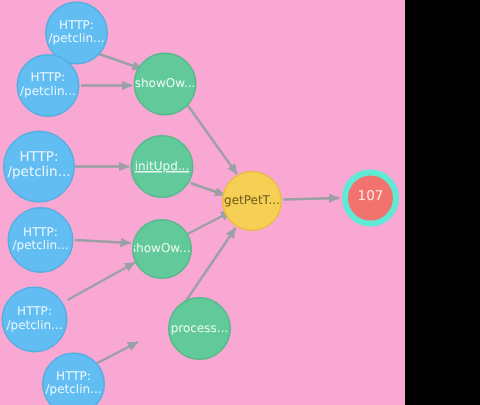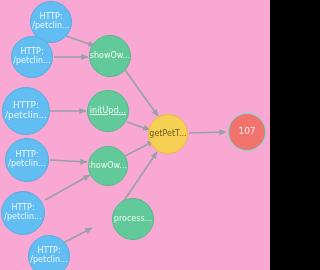--- a/index.html
+++ b/index.html
@@ -51,21 +51,21 @@
     color: #e9f8f1;
   }
   .node.handler {
     background: #f6cf55;
     border: 1px solid #e8be3f;
     color: #6a5a1e;
     justify-content: center;
   }
   .node.status {
     background: #f2726d;
-    border: 1px solid #5eead4;
+    border: 4px solid #5eead4;
     color: #fdeceb;
   }
 </style>
 </head>
 <body>
 
 <div id="graph-canvas">
 
   <svg id="edge-layer" viewBox="0 0 270 270" xmlns="http://www.w3.org/2000/svg">
     <defs>

